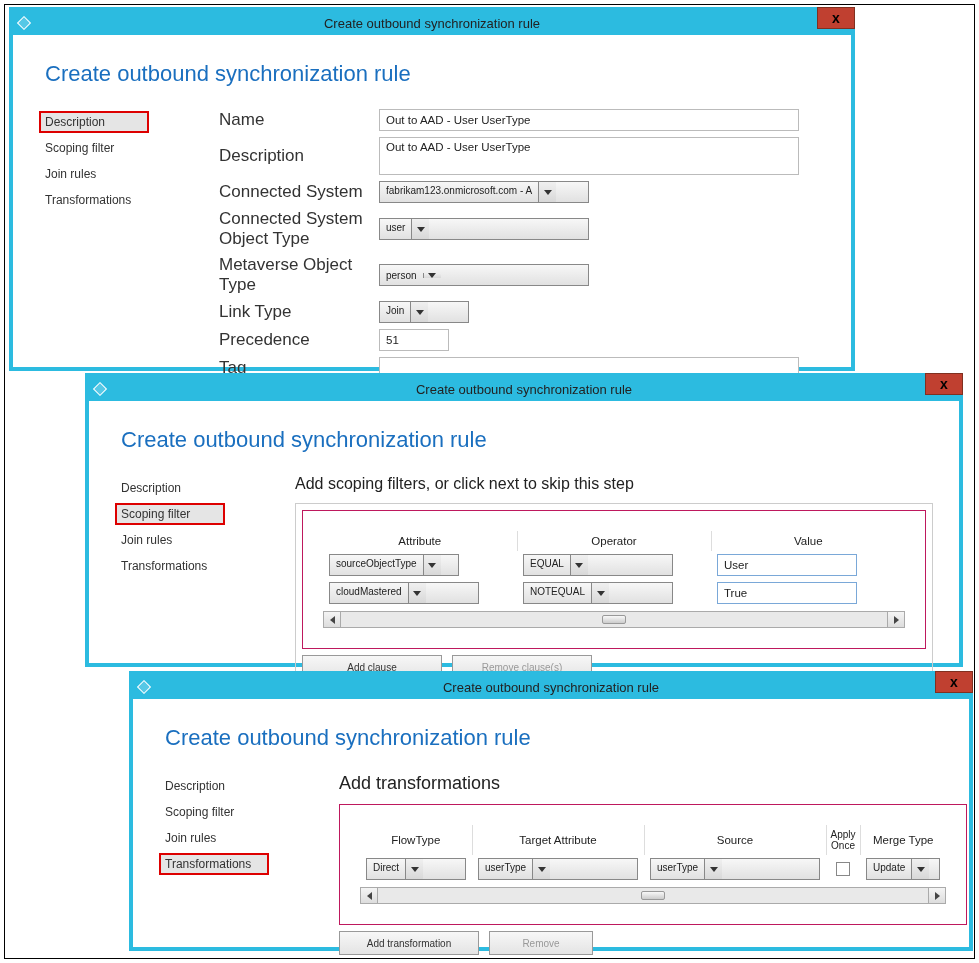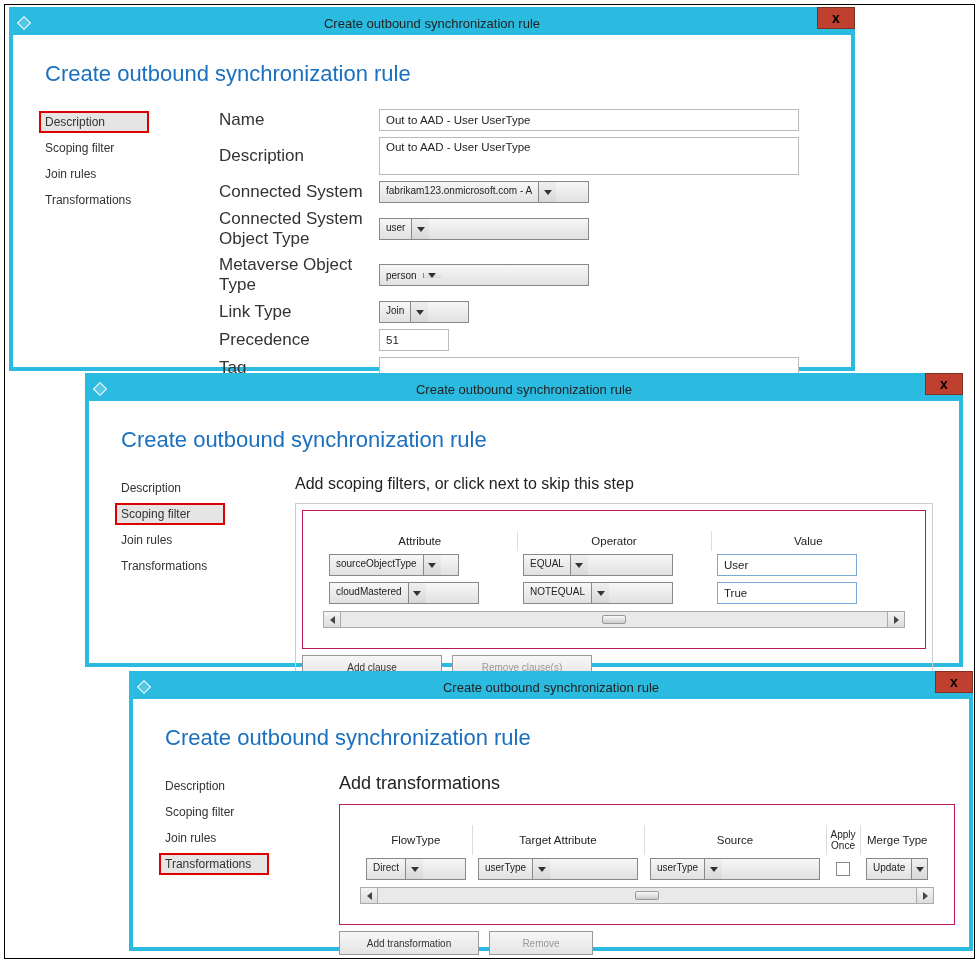--- a/index.html
+++ b/index.html
@@ -387,21 +387,21 @@
                       </div></td>
               <td><div class="sel" style="width:170px;">
                         <div class="seltxt">userType</div>
                         <div class="selbtn">
                           <div class="tri"></div>
                         </div>
                       </div></td>
               <td style="text-align:center;">
                       <div class="chk" style="margin:0 auto;"></div>
                     </td>
-              <td><div class="sel" style="width:62px;">
+              <td><div class="sel" style="width:74px;">
                         <div class="seltxt">Update</div>
                         <div class="selbtn">
                           <div class="tri"></div>
                         </div>
                       </div></td>
             </tr>
           </tbody>
               </table>
           <div class="hscroll">
             <div class="arrow">

